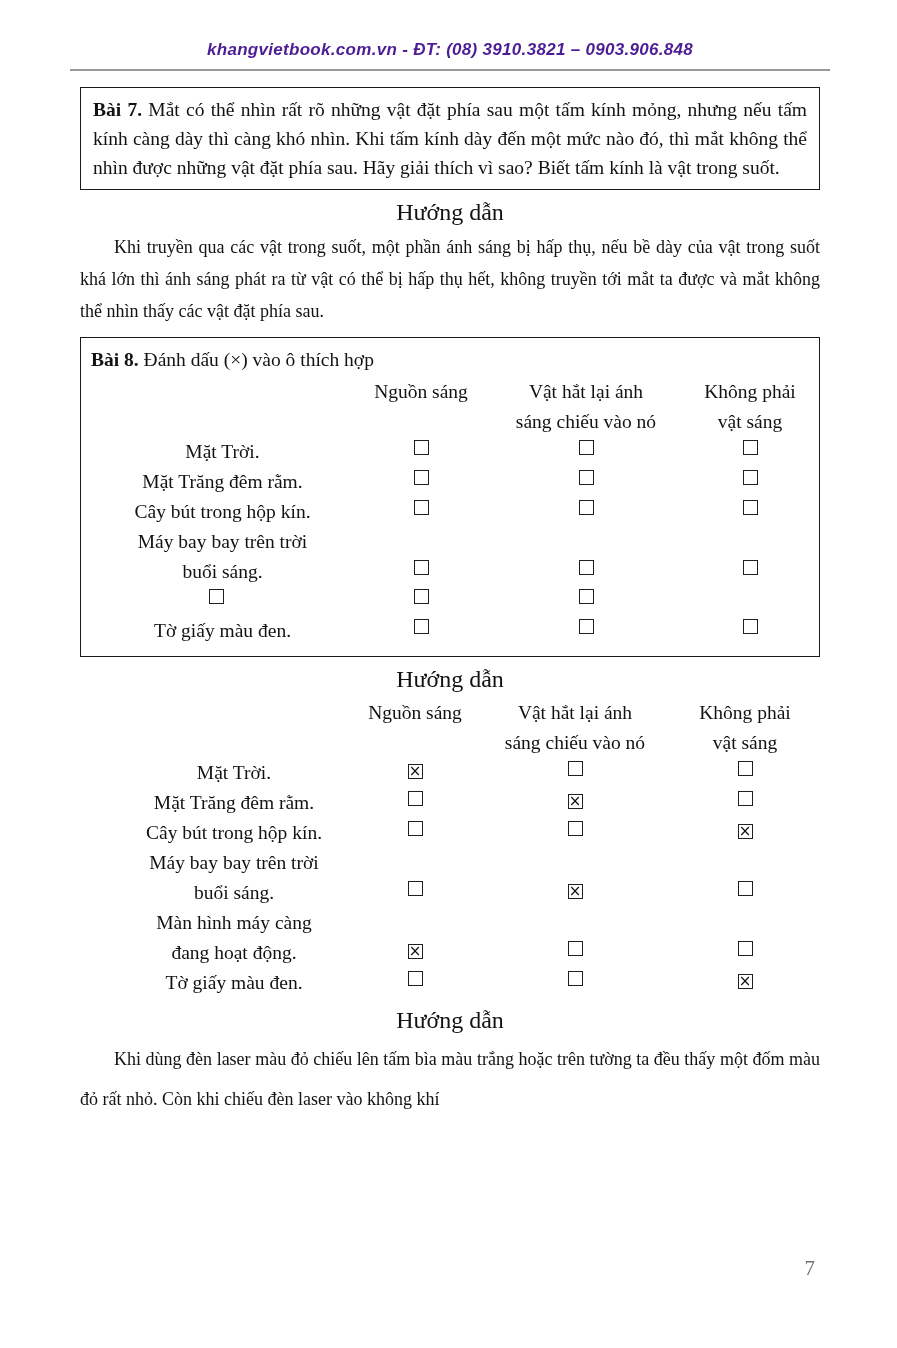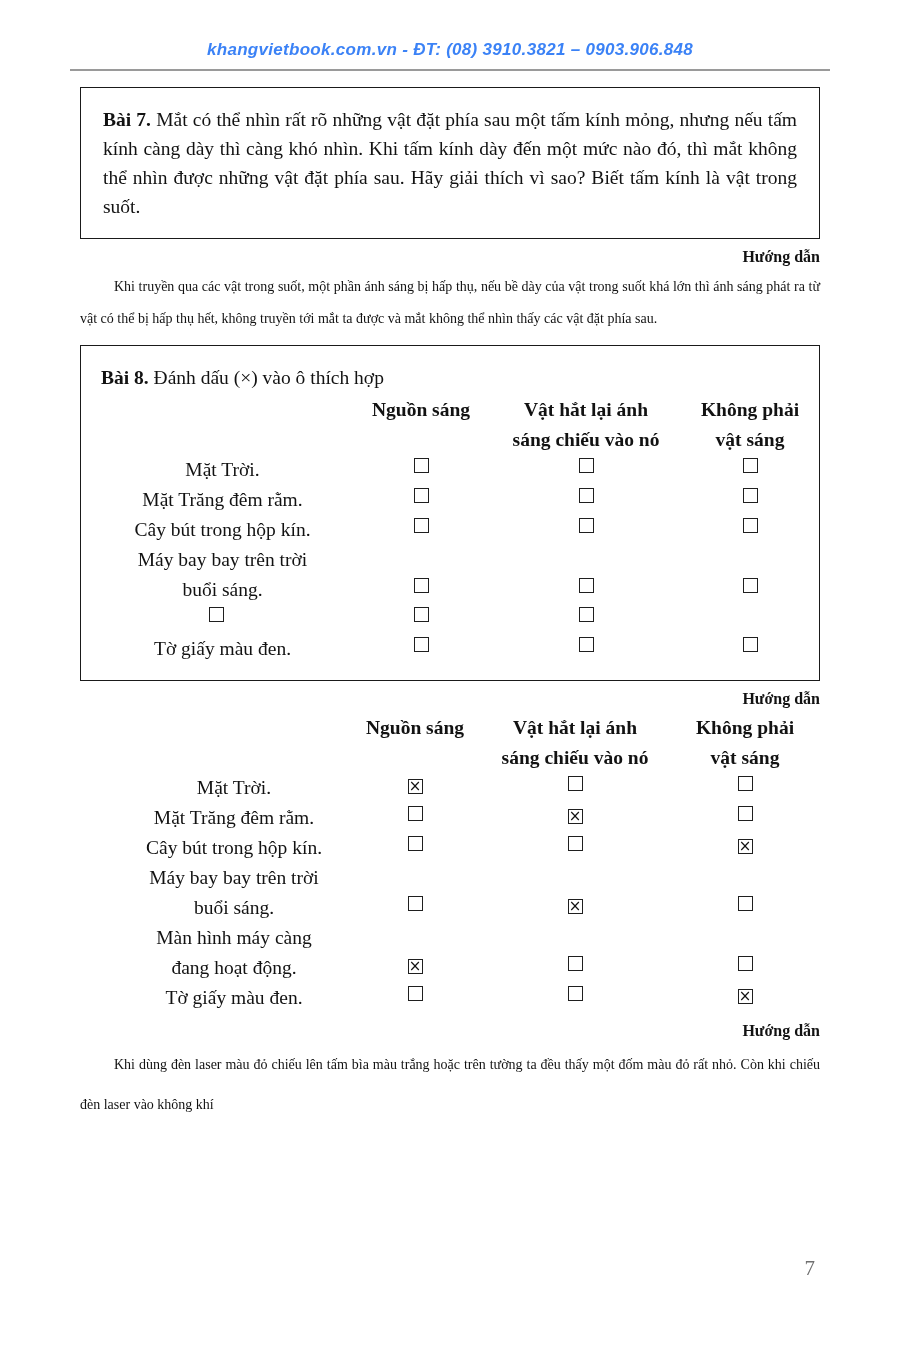--- a/index.html
+++ b/index.html
@@ -13,63 +13,63 @@
   }
   .page { padding: 40px 77px 0 80px; position: relative; }
 
   .site-header {
     text-align: center;
     font-family: "Liberation Sans", "DejaVu Sans", sans-serif;
     font-style: italic;
     font-weight: bold;
     font-size: 17px;
     letter-spacing: 0.3px;
-    color: #3b82f6;
+    color: #4c1d95;
     padding-bottom: 9px;
     border-bottom: 2px solid #9a9a9a;
     margin: 0 -10px 16px -10px;
   }
 
   .qbox {
     border: 1.5px solid #1a1a1a;
     padding: 7px 12px;
     margin-bottom: 6px;
   }
   .qtext {
-    margin: 10px;
+    margin: 0;
     font-size: 19.5px;
     line-height: 29px;
     text-align: justify;
   }
   .qlabel { font-weight: bold; }
 
   .hd {
     margin: 9px 0 5px 0;
-    text-align: right;
-    font-size: 16px;
-    font-weight: bold;
+    text-align: center;
+    font-size: 24px;
+    font-weight: normal;
   }
 
   .answer {
     margin: 2px 0 10px 0;
-    font-size: 14px;
+    font-size: 18px;
     line-height: 32px;
     text-align: justify;
     text-indent: 34px;
   }
   .answer.tall { line-height: 40px; margin-top: 4px; }
 
-  .bai8-box { padding: 7px 10px 16px 10px; margin-top: 4px; }
+  .bai8-box { padding: 7px 10px 10px 10px; margin-top: 4px; }
   .bai8-box .qtext { line-height: 30px; margin-bottom: 2px; }
 
   .table { font-size: 19.5px; }
   .trow { display: grid; align-items: end; }
   .q-table .trow { grid-template-columns: 250px 160px 170px 158px; }
   .a-table .trow { grid-template-columns: 270px 130px 190px 150px; }
-  .thead { align-items: start; font-weight: bold; }
+  .thead { align-items: start; }
   .tlabel {
     white-space: pre-line;
     line-height: 30px;
     box-sizing: border-box;
     text-align: center;
   }
   .q-table .tlabel { padding-left: 13px; }
   .a-table .tlabel { padding-left: 38px; }
   .tcell { text-align: center; padding-bottom: 7px; }
   .th {

